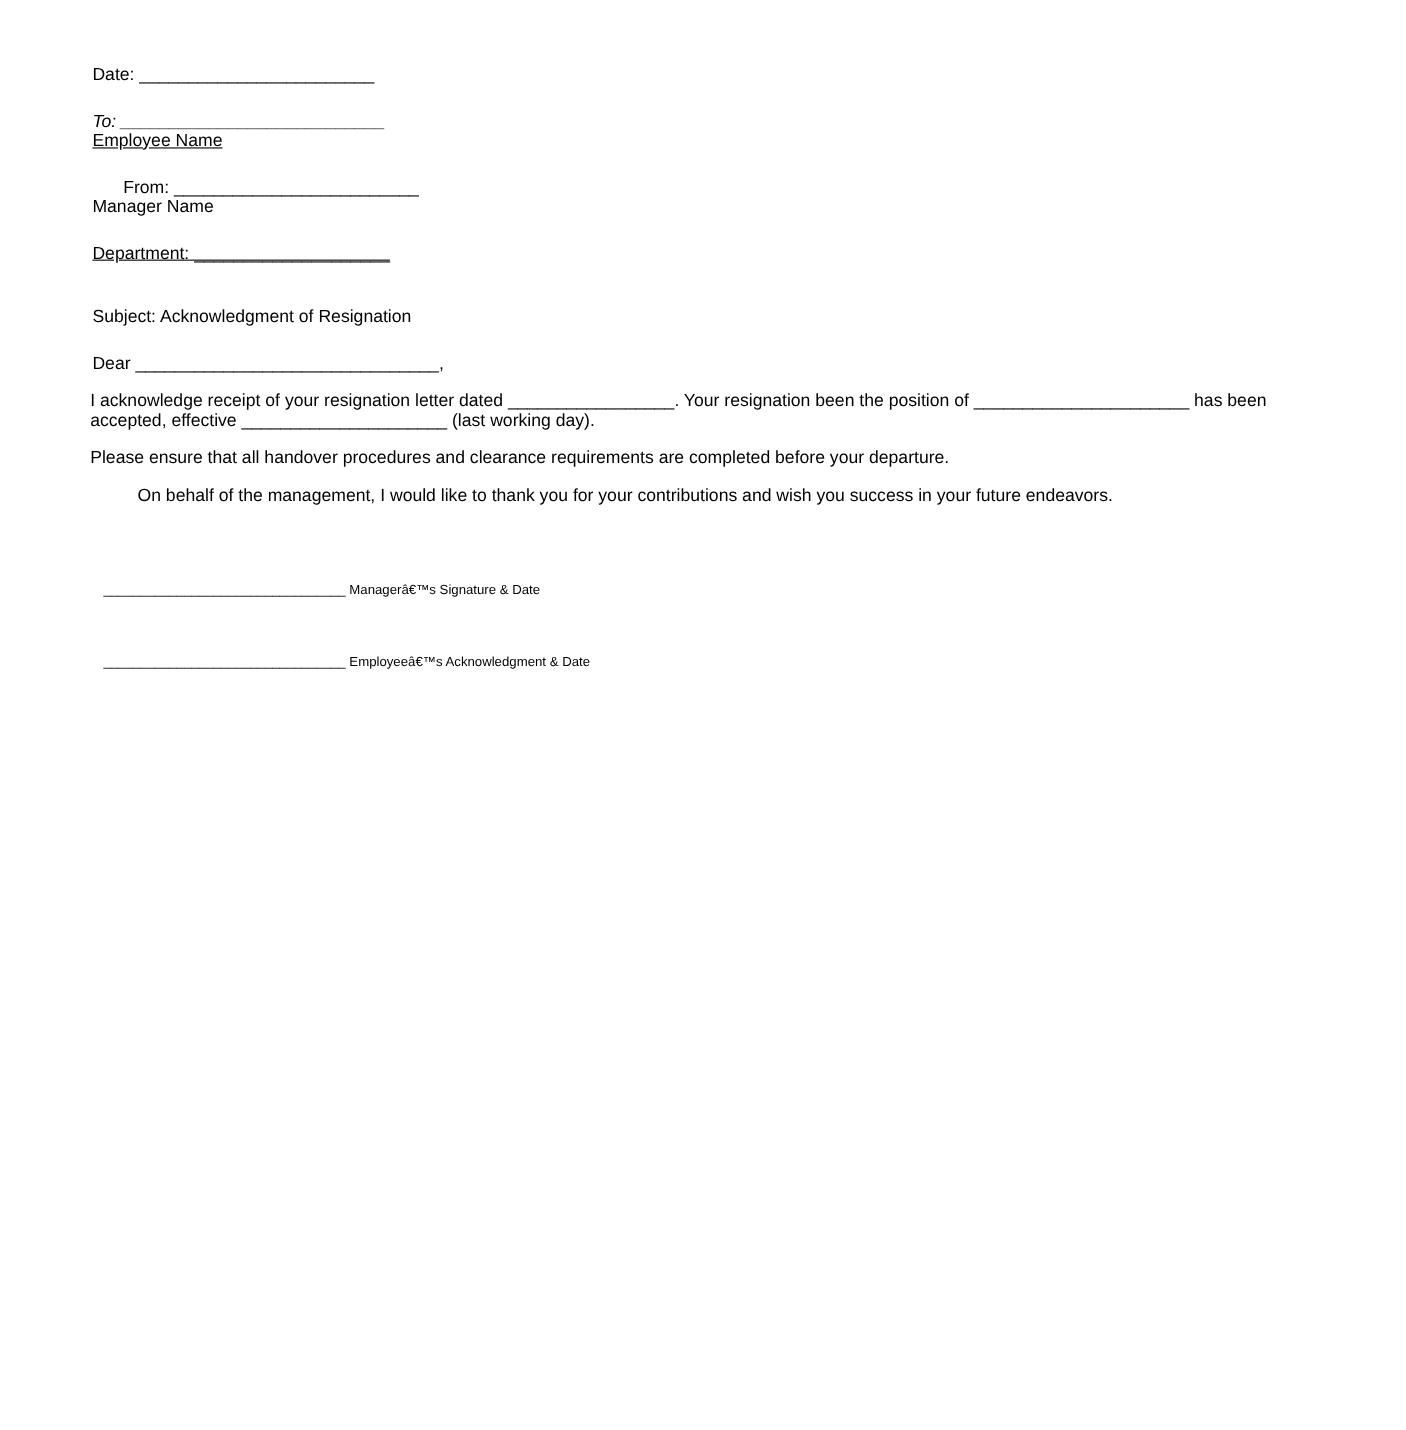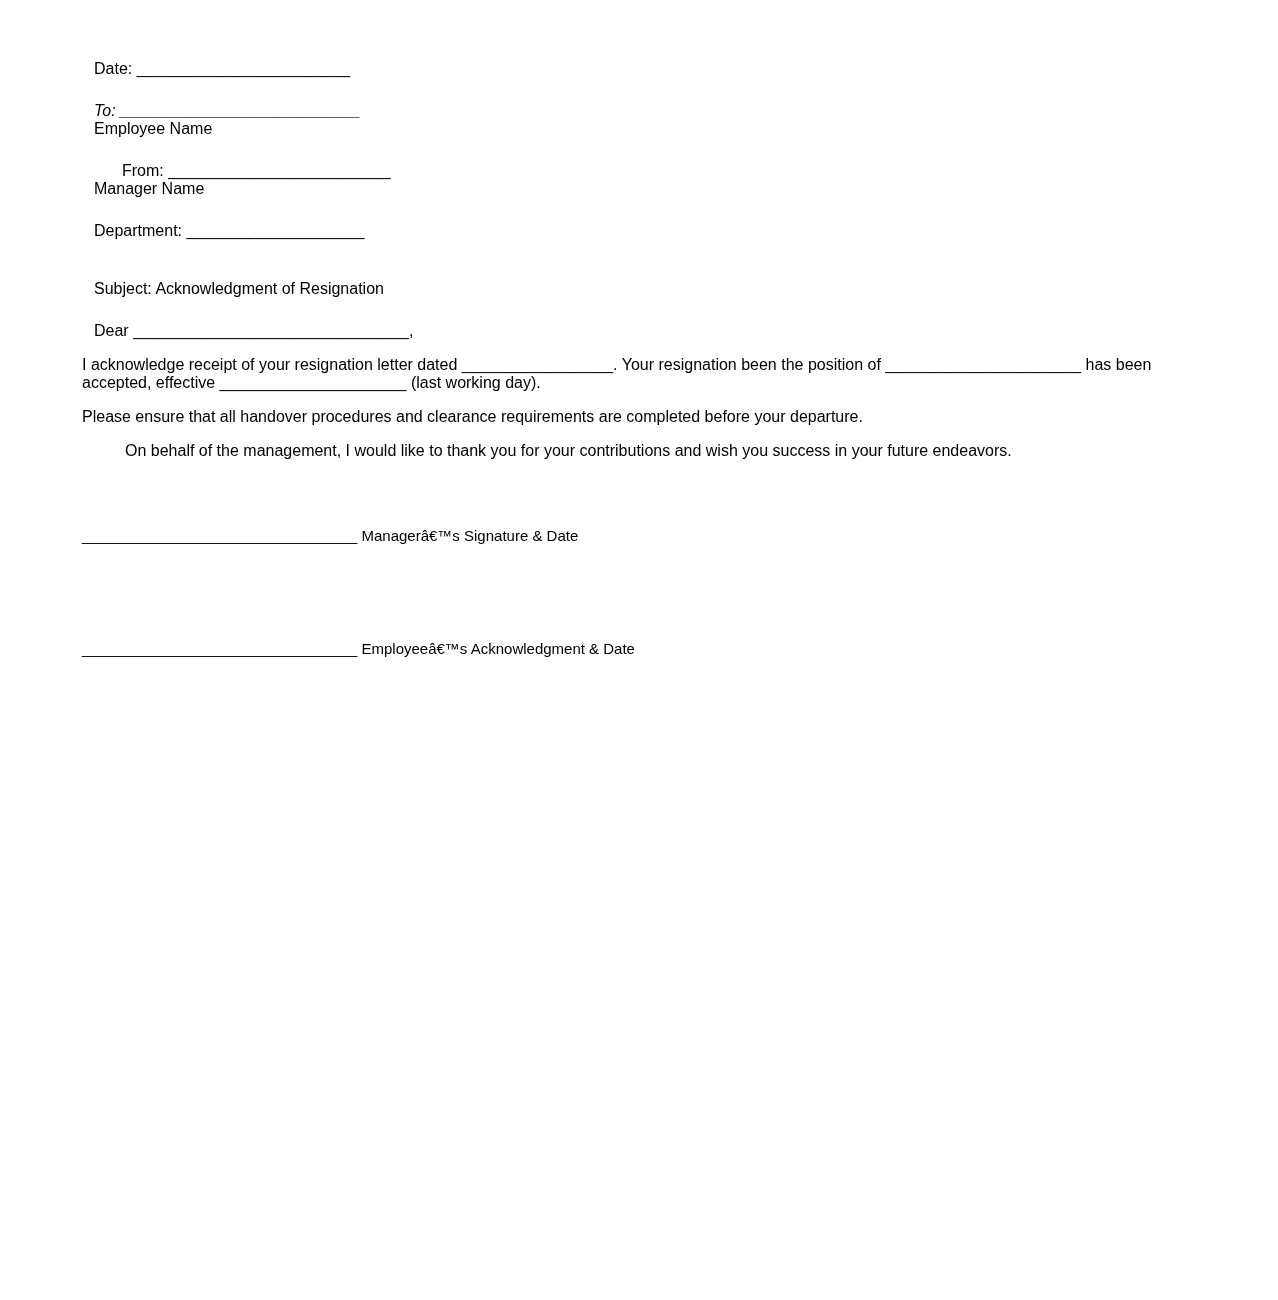--- a/index.html
+++ b/index.html
@@ -16,65 +16,65 @@
       color: #000000;
     }
     .page {
       position: absolute;
       left: 82px;
       top: 0;
       width: 1080px;
     }
     .line {
       position: absolute;
-      left: 12px;
+      left: 2px;
       white-space: nowrap;
       line-height: 18px;
       text-align: center;
     }
     .para {
       position: absolute;
       left: 0;
       width: 1080px;
       line-height: 18px;
     }
     .blank {
       white-space: nowrap;
     }
     .sig {
       position: absolute;
-      left: 0;
+      left: 12px;
       white-space: nowrap;
-      font-size: 15px;
+      font-size: 12px;
       line-height: 16px;
     }
   </style>
 </head>
 <body>
 
 <div class="page">
 
   <div class="line" style="top:60px;">
     <span>Date:</span>
     <span class="blank">________________________</span>
   </div>
 
   <div class="line" style="top:102px;font-style:italic;">
     <span>To:</span>
     <span class="blank">___________________________</span>
   </div>
-  <div class="line" style="top:120px;">Employee Name</div>
+  <div class="line" style="top:120px;text-decoration:underline;">Employee Name</div>
 
   <div class="line" style="top:162px;margin-left:28px;">
     <span>From:</span>
     <span class="blank">_________________________</span>
   </div>
   <div class="line" style="top:180px;">Manager Name</div>
 
-  <div class="line" style="top:222px;">
+  <div class="line" style="top:222px;text-decoration:underline;">
     <span>Department:</span>
     <span class="blank">____________________</span>
   </div>
 
   <div class="line" style="top:280px;">Subject: Acknowledgment of Resignation</div>
 
   <div class="line" style="top:322px;">
     <span>Dear</span>
     <span class="blank"><span>_______________________________</span><span>,</span></span>
   </div>
@@ -90,18 +90,18 @@
 
   <div class="para" style="top:408px;">Please ensure that all handover procedures and clearance requirements are completed before your departure.</div>
 
   <div class="para" style="top:442px;margin-left:43px;">On behalf of the management, I would like to thank you for your contributions and wish you success in your future endeavors.</div>
 
   <div class="sig" style="top:528px;">
     <span class="blank">_________________________________</span>
     <span>Managerâ€™s Signature &amp; Date</span>
   </div>
 
-  <div class="sig" style="top:593px;margin-top:48px;">
+  <div class="sig" style="top:593px;">
     <span class="blank">_________________________________</span>
     <span>Employeeâ€™s Acknowledgment &amp; Date</span>
   </div>
 
 </div>
 
 </body></html>

